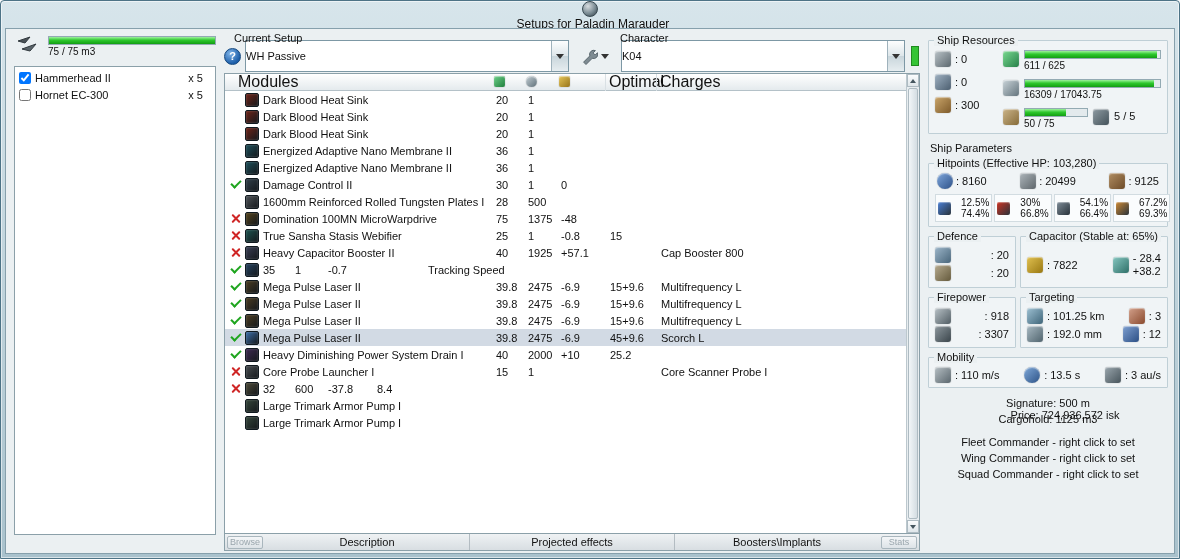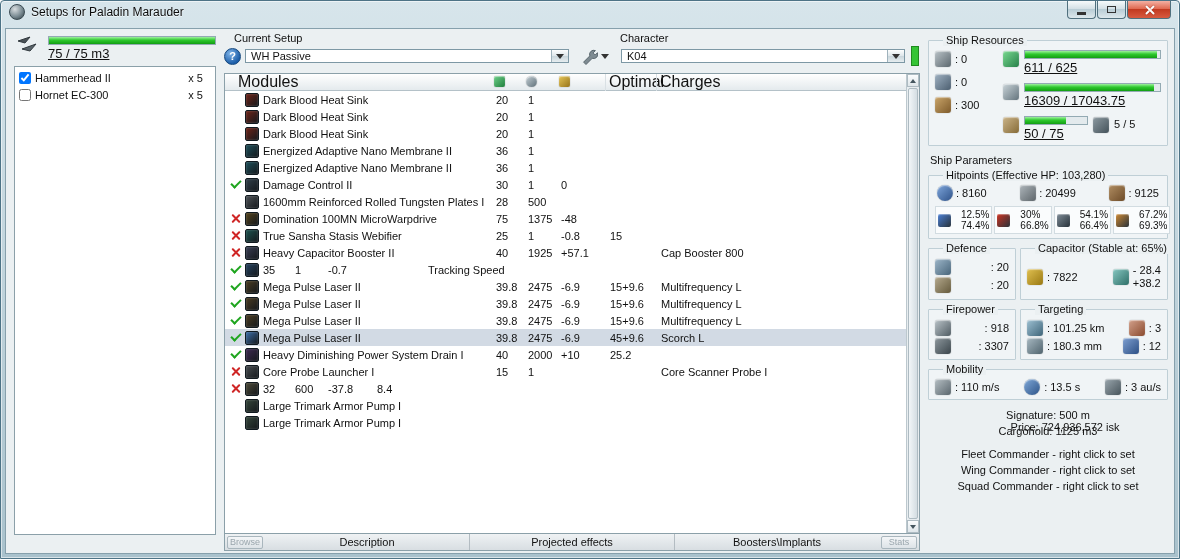--- a/index.html
+++ b/index.html
@@ -9,21 +9,21 @@
     font-family:"Liberation Sans", sans-serif; font-size:11px; color:#111;
     background:#fff; overflow:hidden;
   }
   
   .window {
     position:absolute; inset:0;
     background:linear-gradient(var(--titlebar-top,#d7e5eb), var(--titlebar-bottom,#a9c2cd));
     border:1px solid #4d7386; border-radius:4px 4px 0 0;
     box-shadow:inset 0 0 0 1px rgba(255,255,255,.55);
   }
-  .titlebar { height:21px; display:flex; align-items:center; padding:0 8px; }
+  .titlebar { height:21px; display:flex; align-items:center; padding:0 8px;flex-direction:column; }
   .app-icon {
     width:16px; height:16px; border-radius:50%; flex:none;
     background:radial-gradient(circle at 35% 30%, #d8dde0, #7a8b93 55%, #2e3b42);
     border:1px solid #3a4a52;
   }
   .win-title { margin-left:6px; font-size:12px; color:#0c0c0c; text-shadow:0 1px 0 rgba(255,255,255,.7); }
   .win-buttons { margin-left:auto; display:flex; gap:1px; align-self:flex-start; margin-top:0; }
   .win-btn {
     width:29px; height:18px; border:1px solid #50707e; border-top:none;
     border-radius:0 0 4px 4px; display:flex; align-items:center; justify-content:center;
@@ -42,40 +42,40 @@
   .content {
     position:absolute; left:4px; right:4px; top:27px; bottom:4px;
     background:#ebf0f2; border:1px solid #86a0ac;
   }
   
   .left-col { position:absolute; left:8px; top:5px; width:202px; bottom:18px; display:flex; flex-direction:column; }
   .drone-hdr { display:flex; gap:4px; align-items:flex-start; height:30px; flex:none; }
   .drone-hdr .bar-stack { flex:1; margin-top:2px; }
   .pbar { height:9px; background:#e3eaed; border:1px solid #93aab3; }
   .pfill { height:100%; width:0; background:linear-gradient(#9df29d, var(--bar-green,#2ec82e) 45%, #129e12); }
-  .bar-text { font-size:13px; margin-top:1px; white-space:nowrap;text-decoration:underline; }
+  .bar-text { font-size:10px; margin-top:1px; white-space:nowrap; }
   .drone-list { flex:1; background:#fff; border:1px solid #8ba0a9; margin-top:2px; overflow:hidden; padding-top:2px; }
   .drone-row { display:flex; align-items:center; gap:4px; height:17px; padding:0 12px 0 4px; }
   .drone-row input { width:12px; height:12px; margin:0; flex:none; }
   .dname { flex:1; white-space:nowrap; overflow:hidden; }
   .dqty { flex:none; }
   
   .mid-col { position:absolute; left:218px; top:2px; width:696px; bottom:2px; display:flex; flex-direction:column; }
   .mid-labels { position:relative; height:13px; flex:none; }
   .mid-labels .lbl { position:absolute; top:1px; font-size:11px; }
   .lbl-setup { left:10px; } .lbl-char { left:396px; }
   .mid-controls { display:flex; align-items:center; gap:4px; height:24px; flex:none; }
   .help-ico {
     width:17px; height:17px; border-radius:50%; flex:none; color:#fff; font-weight:bold;
     background:radial-gradient(circle at 35% 30%, #7fb4e8, #1d5faa 70%); border:1px solid #15487f;
     display:flex; align-items:center; justify-content:center; font-size:11px; cursor:default;
   }
   .dropdown {
-    height:14px; background:#fff; border:1px solid #7d98a5; display:flex; align-items:center;
-    padding-left:5px; cursor:default;
+    height:32px; background:#fff; border:1px solid #7d98a5; display:flex; align-items:center;
+    cursor:default;
   }
   .dd-setup { width:324px; } .dd-char { width:284px; }
   .dd-value { flex:1; white-space:nowrap; overflow:hidden; }
   .dd-btn {
     width:17px; height:100%; border-left:1px solid #9fb2bc; flex:none;
     background:linear-gradient(#fdfefe,#dde6ea 50%,#c8d5db 50%,#e6edf0);
     display:flex; align-items:center; justify-content:center;
   }
   .tri-down { width:0; height:0; border-left:4px solid transparent; border-right:4px solid transparent; border-top:5px solid #333; }
   .tool-btn {
@@ -126,21 +126,21 @@
     background:linear-gradient(#f4f6f8,#dde3e7); border:1px solid #a9b6bd; border-radius:2px;
     display:flex; align-items:center; justify-content:center; overflow:hidden; cursor:default;
     font-family:"Liberation Sans", sans-serif;
   }
   #tab-strip { flex:1; display:flex; height:100%; }
   .btab { flex:1; display:flex; align-items:center; justify-content:center; font-size:11px; cursor:default; }
   .btab + .btab { border-left:1px solid #b3bcc2; }
   
   .right-col { position:absolute; left:920px; right:4px; top:2px; bottom:2px; padding:0 2px; }
   .group { position:relative; border:1px solid #bfcfd6; background:#f0f4f6; margin-top:9px; padding:9px 6px 4px; border-radius:1px; }
-  .group-title { position:absolute; top:-7px; left:14px; background:#ebf0f2; padding:0 3px; font-size:11px; white-space:nowrap; }
+  .group-title { position:absolute; top:-7px; left:5px; background:#ebf0f2; padding:0 3px; font-size:11px; white-space:nowrap; }
   .section-label { font-size:11px; margin:8px 0 0 2px; }
   .ico { width:16px; height:16px; border-radius:3px; flex:none; display:inline-block;
          background:linear-gradient(135deg,#aeb9c0,#5f6d75);
          box-shadow:inset 0 1px 1px rgba(255,255,255,.5), 0 0 1px rgba(0,0,0,.45); }
   .ico.round { border-radius:50%; }
   .i-turret { background:linear-gradient(135deg,#b9c2c7,#5c686f); }
   .i-launcher { background:linear-gradient(135deg,#9fb1c2,#4c5f70); }
   .i-calibration { background:linear-gradient(135deg,#caa56a,#7d5a2a); }
   .i-cpu { background:linear-gradient(135deg,#79d98f,#27804a); }
   .i-pg { background:linear-gradient(135deg,#c9d3d8,#64747d); }
@@ -679,21 +679,21 @@
               <span>: 101.25 km</span>
             </div>
             <div class="stat-pair">
               <span class="ico i-maxtargets"></span>
               <span>: 3</span>
             </div>
           </div>
           <div class="stat-line">
             <div class="stat-pair">
               <span class="ico i-scanres"></span>
-              <span>: 180.3 mm</span>
+              <span>: 192.0 mm</span>
             </div>
             <div class="stat-pair">
               <span class="ico i-sensor"></span>
               <span>: 12</span>
             </div>
           </div>
         </div>
       </div>
 
       <div class="group">

